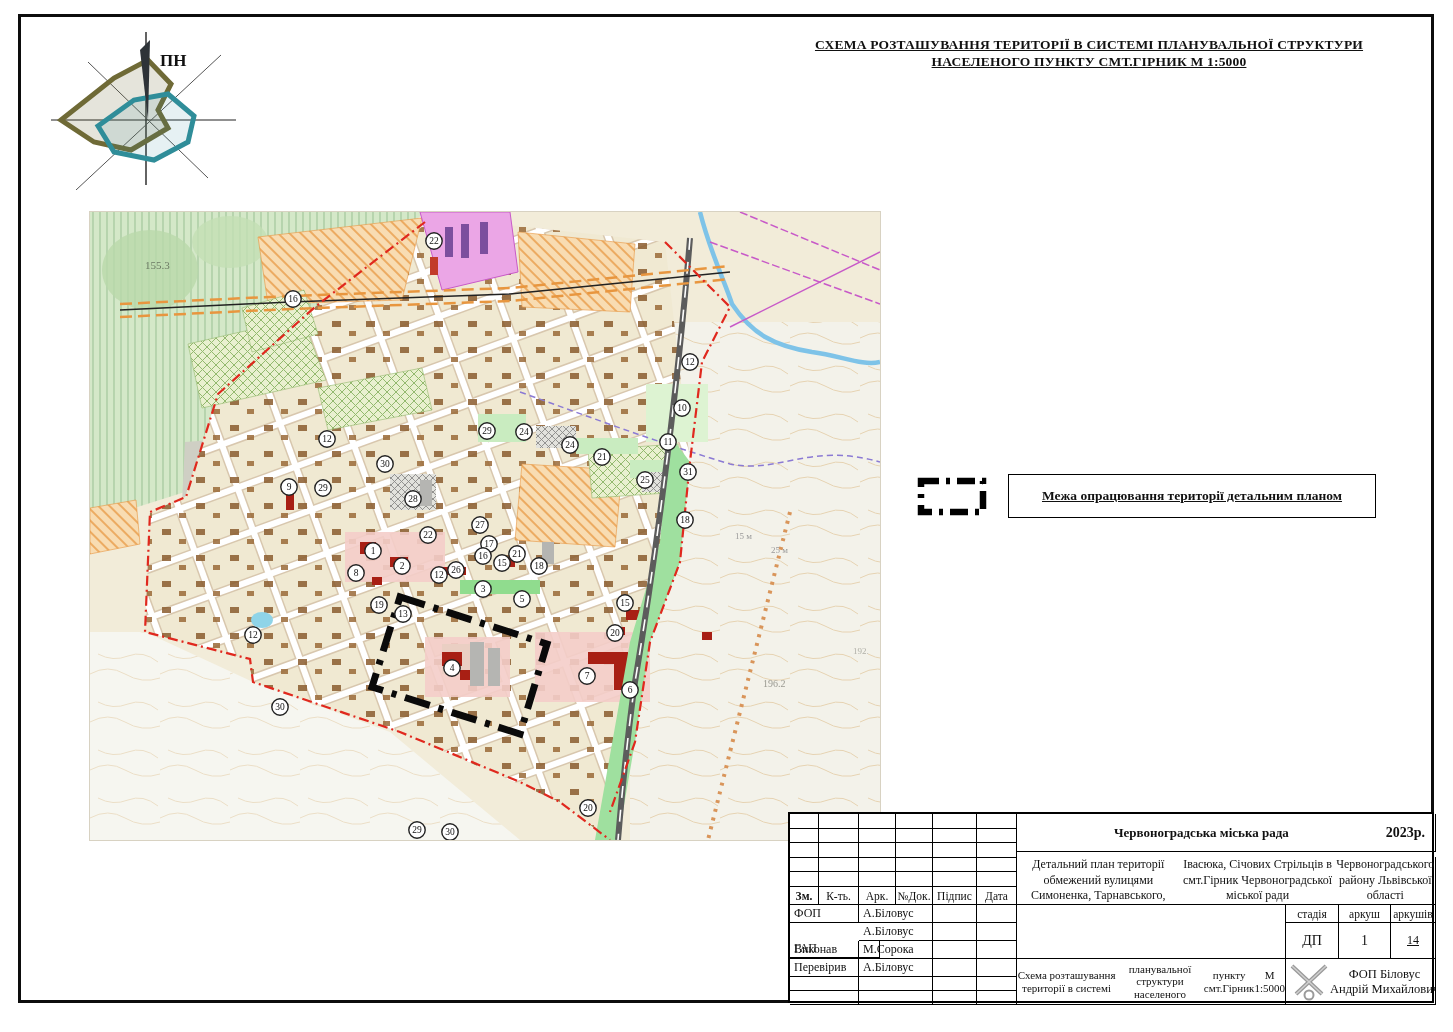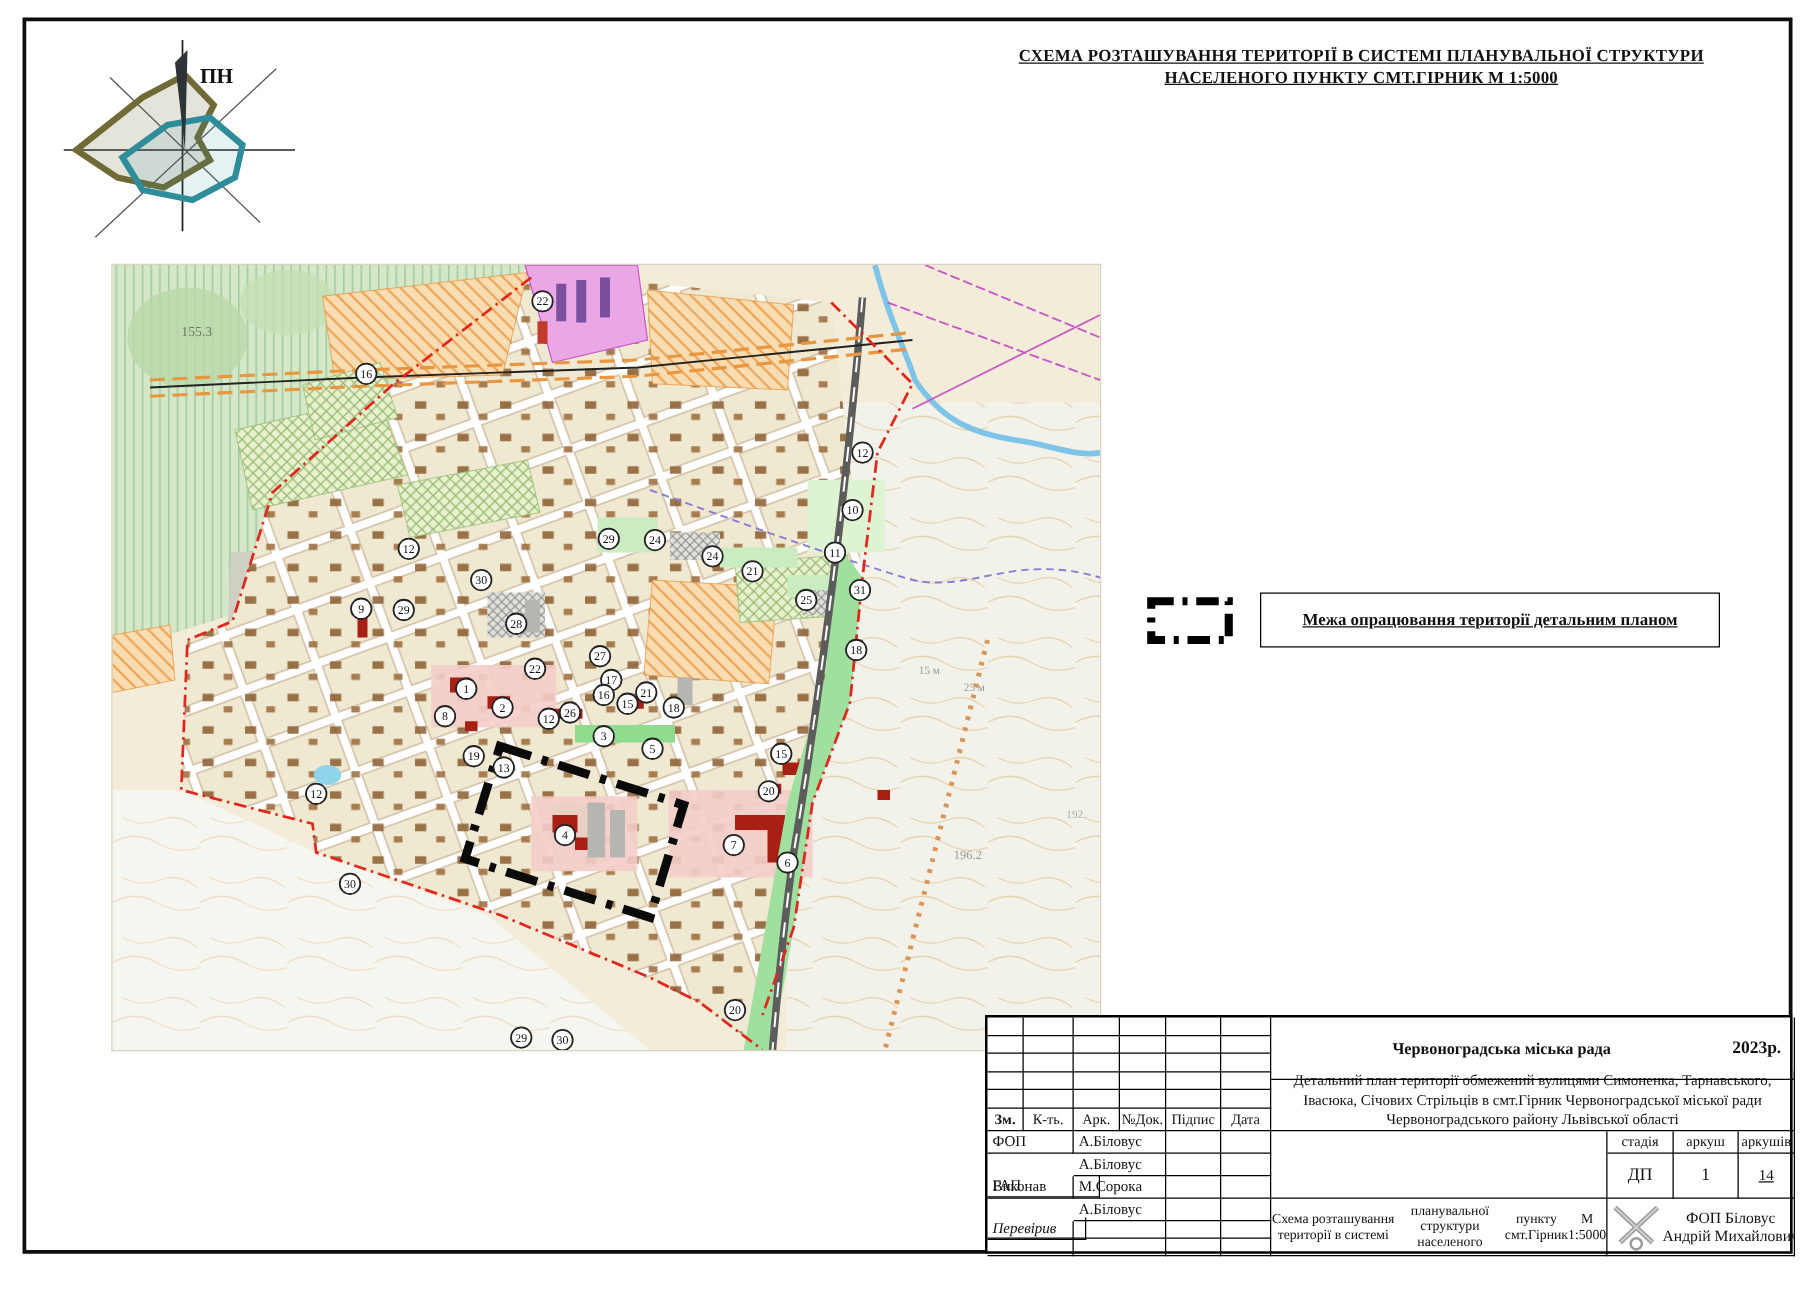--- a/index.html
+++ b/index.html
@@ -32,21 +32,21 @@
   .c{position:absolute;border-right:1px solid #000;border-bottom:1px solid #000;
      box-sizing:border-box;display:flex;align-items:center;justify-content:center;
      overflow:hidden;white-space:nowrap;}
   .cl{justify-content:flex-start;padding-left:4px;}
   .grid5{position:absolute;left:0;top:0;width:227px;height:73px;display:grid;
          grid-template-columns:29px 40px 37px 37px 44px 40px;grid-template-rows:repeat(5,14.6px);}
   .grid5 i{border-right:1px solid #000;border-bottom:1px solid #000;box-sizing:border-box;}
   .org{font-weight:bold;font-size:13px;}
   .year{font-weight:bold;font-size:14px;}
   .proj{font-size:12px;line-height:15.5px;text-align:center;white-space:normal;
-        display:flex;flex-direction:column;justify-content:center;}
+        display:flex;justify-content:center;}
   .small{font-size:11.5px;}
   .stitle{font-size:11px;line-height:12.5px;text-align:center;white-space:normal;
           display:flex;justify-content:center;}
   .company{font-size:12.5px;line-height:15px;text-align:center;}
 </style>
 </head>
 <body>
 
 <div class="page">
   <div class="frame"></div>
@@ -402,35 +402,35 @@
     <div class="c" style="left:143px;top:91px;width:44px;height:18px;"></div>
     <div class="c" style="left:187px;top:91px;width:40px;height:18px;"></div>
     <div class="c cl" style="left:0;top:126px;width:90px;height:18px;">ГАП</div>
     <div class="c cl" style="left:69px;top:109px;width:74px;height:18px;">А.Біловус</div>
     <div class="c" style="left:143px;top:109px;width:44px;height:18px;"></div>
     <div class="c" style="left:187px;top:109px;width:40px;height:18px;"></div>
     <div class="c cl" style="left:0;top:127px;width:69px;height:18px;">Виконав</div>
     <div class="c cl" style="left:69px;top:127px;width:74px;height:18px;">М.Сорока</div>
     <div class="c" style="left:143px;top:127px;width:44px;height:18px;"></div>
     <div class="c" style="left:187px;top:127px;width:40px;height:18px;"></div>
-    <div class="c cl" style="left:0;top:160px;width:79px;height:18px;font-style:italic;">Перевірив</div>
+    <div class="c cl" style="left:0;top:145px;width:69px;height:18px;">Перевірив</div>
     <div class="c cl" style="left:69px;top:145px;width:74px;height:18px;">А.Біловус</div>
     <div class="c" style="left:143px;top:145px;width:44px;height:18px;"></div>
     <div class="c" style="left:187px;top:145px;width:40px;height:18px;"></div>
 
     <div class="c" style="left:0;top:163px;width:69px;height:14px;"></div>
     <div class="c" style="left:69px;top:163px;width:74px;height:14px;"></div>
     <div class="c" style="left:143px;top:163px;width:44px;height:14px;"></div>
     <div class="c" style="left:187px;top:163px;width:40px;height:14px;"></div>
     <div class="c" style="left:0;top:177px;width:69px;height:14px;"></div>
     <div class="c" style="left:69px;top:177px;width:74px;height:14px;"></div>
     <div class="c" style="left:143px;top:177px;width:44px;height:14px;"></div>
     <div class="c" style="left:187px;top:177px;width:40px;height:14px;"></div>
 
-    <div class="c" style="left:227px;top:0;width:419px;height:50px;">
+    <div class="c" style="left:227px;top:0;width:419px;height:38px;">
       <span class="org" style="flex:1;text-align:center;">Червоноградська міська рада</span>
       <span class="year" style="padding-right:10px;">2023р.</span>
     </div>
     <div class="c proj" style="left:227px;top:43px;width:419px;height:48px;">
       <span>Детальний план території обмежений вулицями Симоненка, Тарнавського,</span>
       <span>Івасюка, Січових Стрільців в смт.Гірник Червоноградської міської ради</span>
       <span>Червоноградського району Львівської області</span>
     </div>
     <div class="c" style="left:227px;top:91px;width:269px;height:54px;"></div>
     <div class="c small" style="left:496px;top:91px;width:53px;height:18px;">стадія</div>

